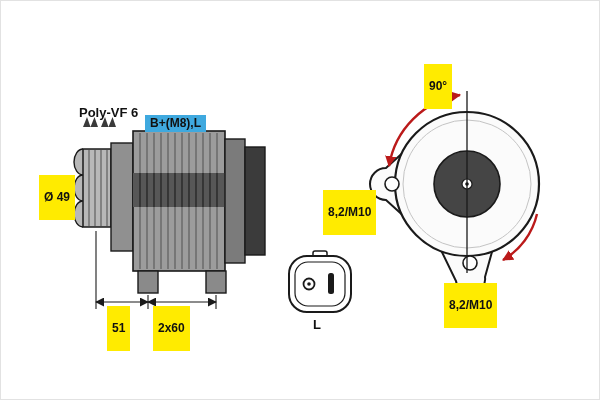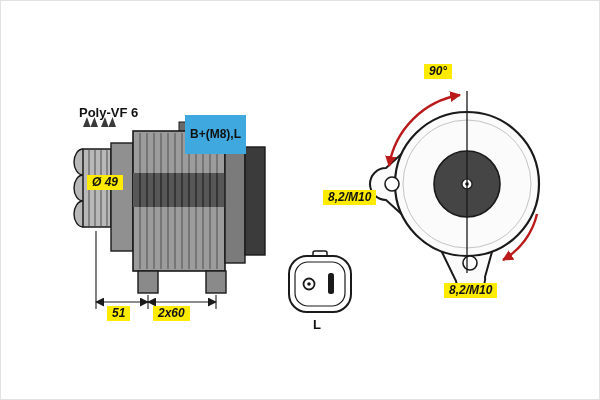--- a/index.html
+++ b/index.html
@@ -1,21 +1,21 @@
 <!DOCTYPE html>
 <html style="--highlight_yellow: #ffeb00; --highlight_blue: #3fa9df; --arrow_red: #bb1a1a; --line_dark: #1a1a1a;"><head>
 <meta charset="utf-8">
 <style>
   * { margin:0; padding:0; box-sizing:border-box; }
   html,body { width:600px; height:400px; background:#fff; font-family:"Liberation Sans",sans-serif; }
   .canvas { position:relative; width:600px; height:400px; background:#ffffff; border:1px solid #e2e2e2; overflow:hidden; }
   svg { position:absolute; left:0; top:0; }
   .lbl { position:absolute; font-weight:bold; font-size:12px; color:#111; white-space:nowrap; line-height:1.25; }
-  .hl-yellow { background:var(--highlight_yellow,#ffeb00); padding:0 5px;font-style:italic; }
-  .hl-blue   { background:var(--highlight_blue,#3fa9df); padding:12px 5px;margin-left:40px; }
+  .hl-yellow { background:var(--highlight_yellow,#ffeb00); padding:15px 5px; }
+  .hl-blue   { background:var(--highlight_blue,#3fa9df); padding:1px 5px; }
   .plain     { font-size:13px; }
 </style>
 </head>
 <body>
 
 <div class="canvas">
 
   <svg width="600" height="400" viewBox="0 0 600 400">
     <defs>
       <marker id="mB" viewBox="0 0 10 10" refX="9" refY="5" markerWidth="9" markerHeight="9" orient="auto-start-reverse" markerUnits="userSpaceOnUse">
@@ -123,21 +123,21 @@
       <circle cx="308" cy="283" r="5.5" fill="#ffffff" stroke="#1a1a1a" stroke-width="1.8"></circle>
       <circle cx="308" cy="283" r="1.8" fill="#1a1a1a"></circle>
       <rect x="327" y="272" width="6" height="21" rx="2.5" fill="#1a1a1a"></rect>
     </g>
   </svg>
 
   <div class="lbl plain" style="left:78px; top:104px;">Poly-VF 6</div>
 
   <div class="lbl hl-blue" style="left:144px; top:114px;">B+(M8),L</div>
 
-  <div class="lbl hl-yellow" style="left:38px; top:174px;margin-left:48px;">Ø 49</div>
+  <div class="lbl hl-yellow" style="left:38px; top:174px;">Ø 49</div>
 
   <div class="lbl hl-yellow" style="left:106px; top:305px;">51</div>
 
   <div class="lbl hl-yellow" style="left:152px; top:305px;">2x60</div>
 
   <div class="lbl hl-yellow" style="left:423px; top:63px;">90°</div>
 
   <div class="lbl hl-yellow" style="left:322px; top:189px;">8,2/M10</div>
 
   <div class="lbl hl-yellow" style="left:443px; top:282px;">8,2/M10</div>

